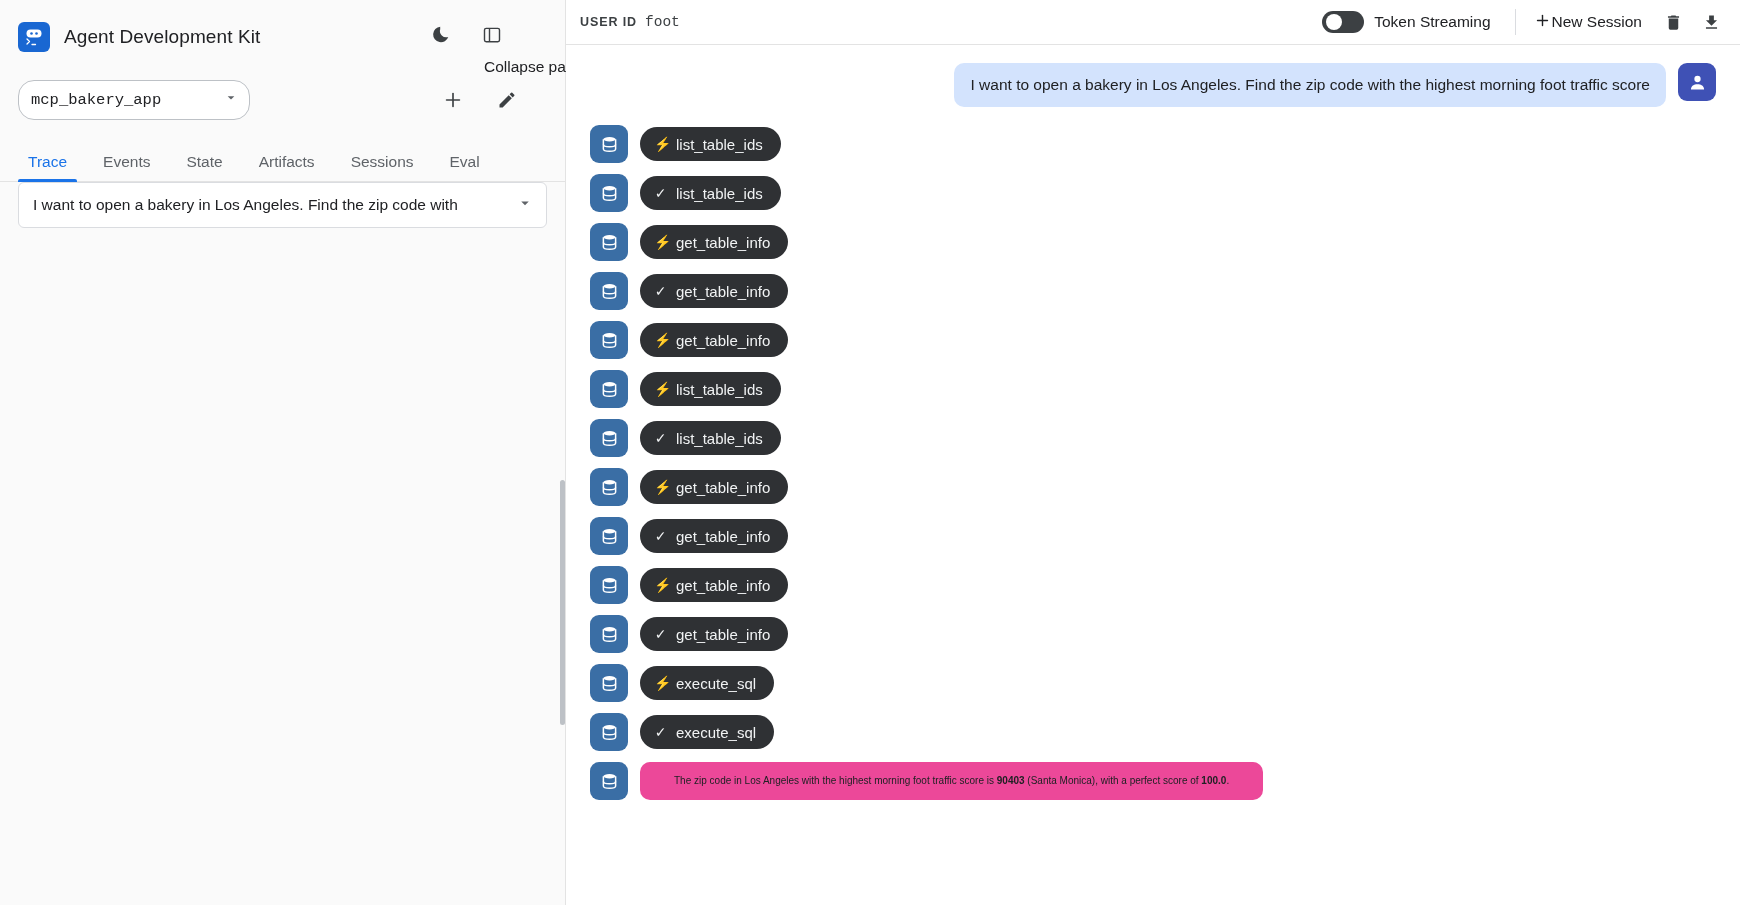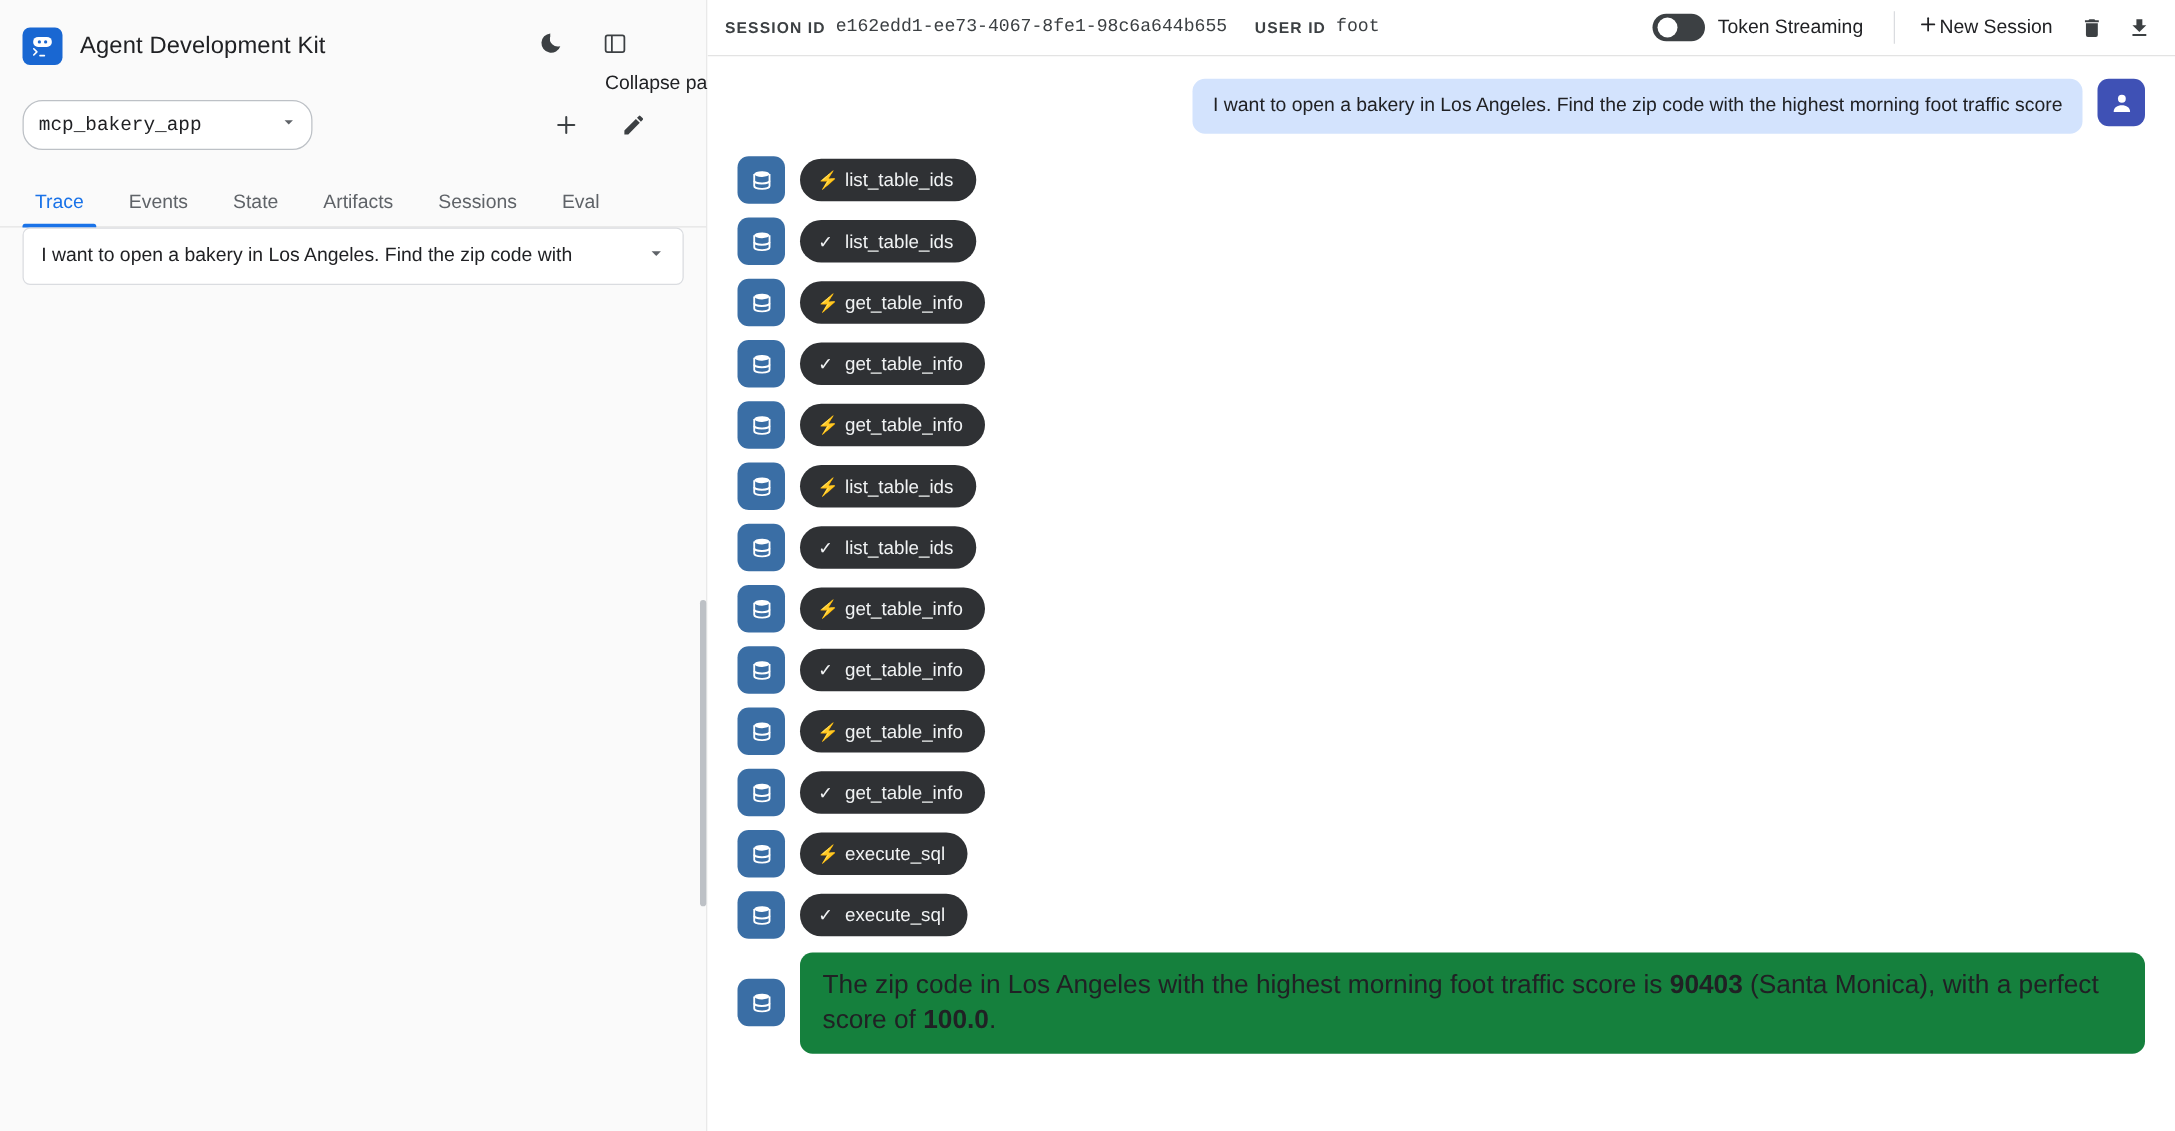--- a/index.html
+++ b/index.html
@@ -313,25 +313,25 @@
     white-space: nowrap;
   }
   .tool-chip .glyph {
     font-size: 14px;
     line-height: 1;
     display: inline-block;
     width: 13px;
     text-align: center;
   }
   .answer-bubble {
-    background: #15803d;
+    background: #ec4899;
     color: #202124;
     border-radius: 10px;
-    padding: 12px 18px;
-    font-size: 21px;
+    padding: 12px 34px;
+    font-size: 10px;
     line-height: 1.35;
   }
   .answer-bubble b { font-weight: bold; }
 
   
   .mid-scroll {
     position: absolute;
     left: 560px;
     top: 480px;
     width: 5px;
@@ -415,24 +415,20 @@
         <svg width="18" height="18" viewBox="0 0 24 24" fill="currentColor" aria-hidden="true">
             <path d="M7 10l5 5 5-5z"></path>
           </svg>
       </span>
     </div>
   </div>
 
   <div class="main">
 
     <div class="topbar">
-      <div class="meta-group">
-        <span class="meta-label">SESSION ID</span>
-        <span class="meta-value">e162edd1-ee73-4067-8fe1-98c6a644b655</span>
-      </div>
       <div class="meta-group">
         <span class="meta-label">USER ID</span>
         <span class="meta-value">foot</span>
       </div>
 
       <div class="topbar-right">
         <div class="toggle">
           <div class="knob"></div>
         </div>
         <div class="toggle-label">Token Streaming</div>

